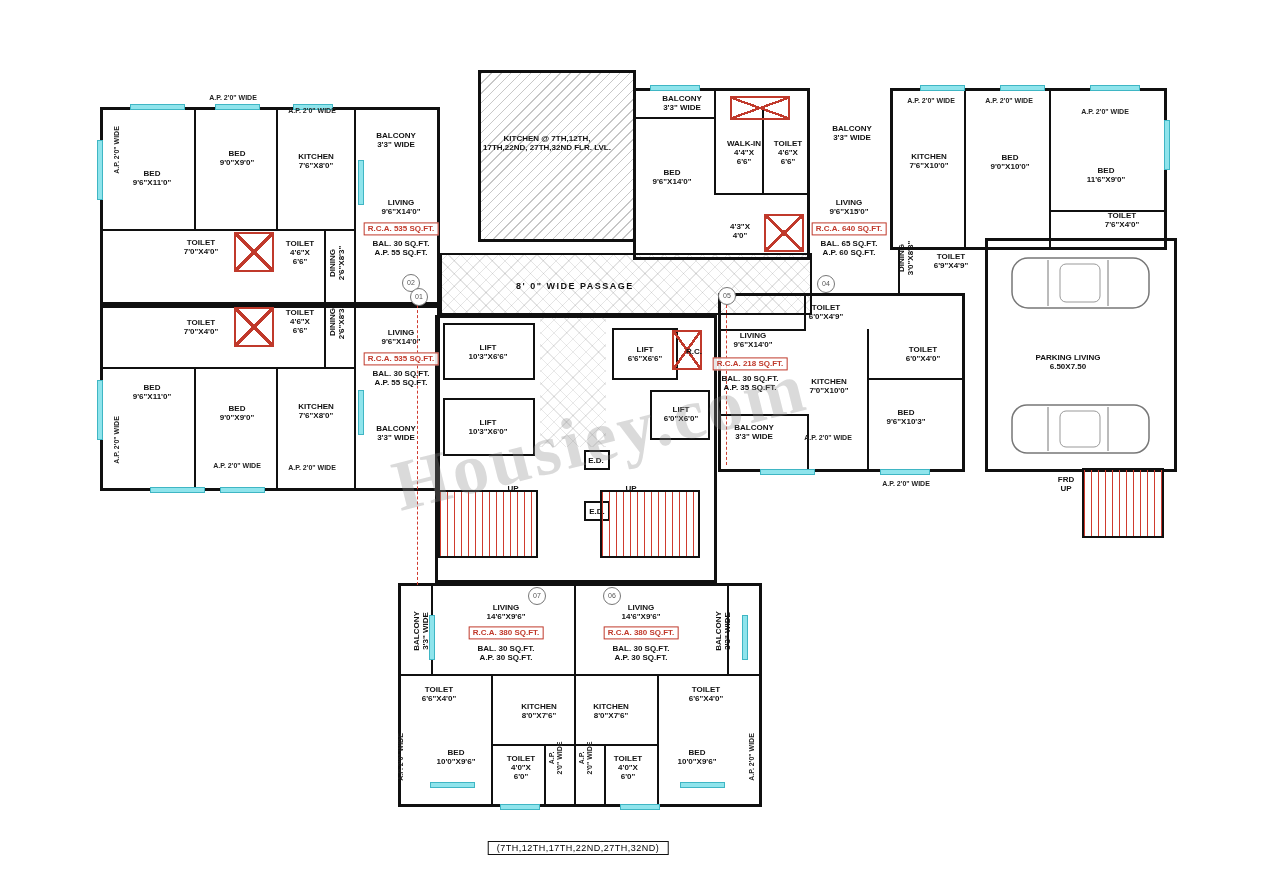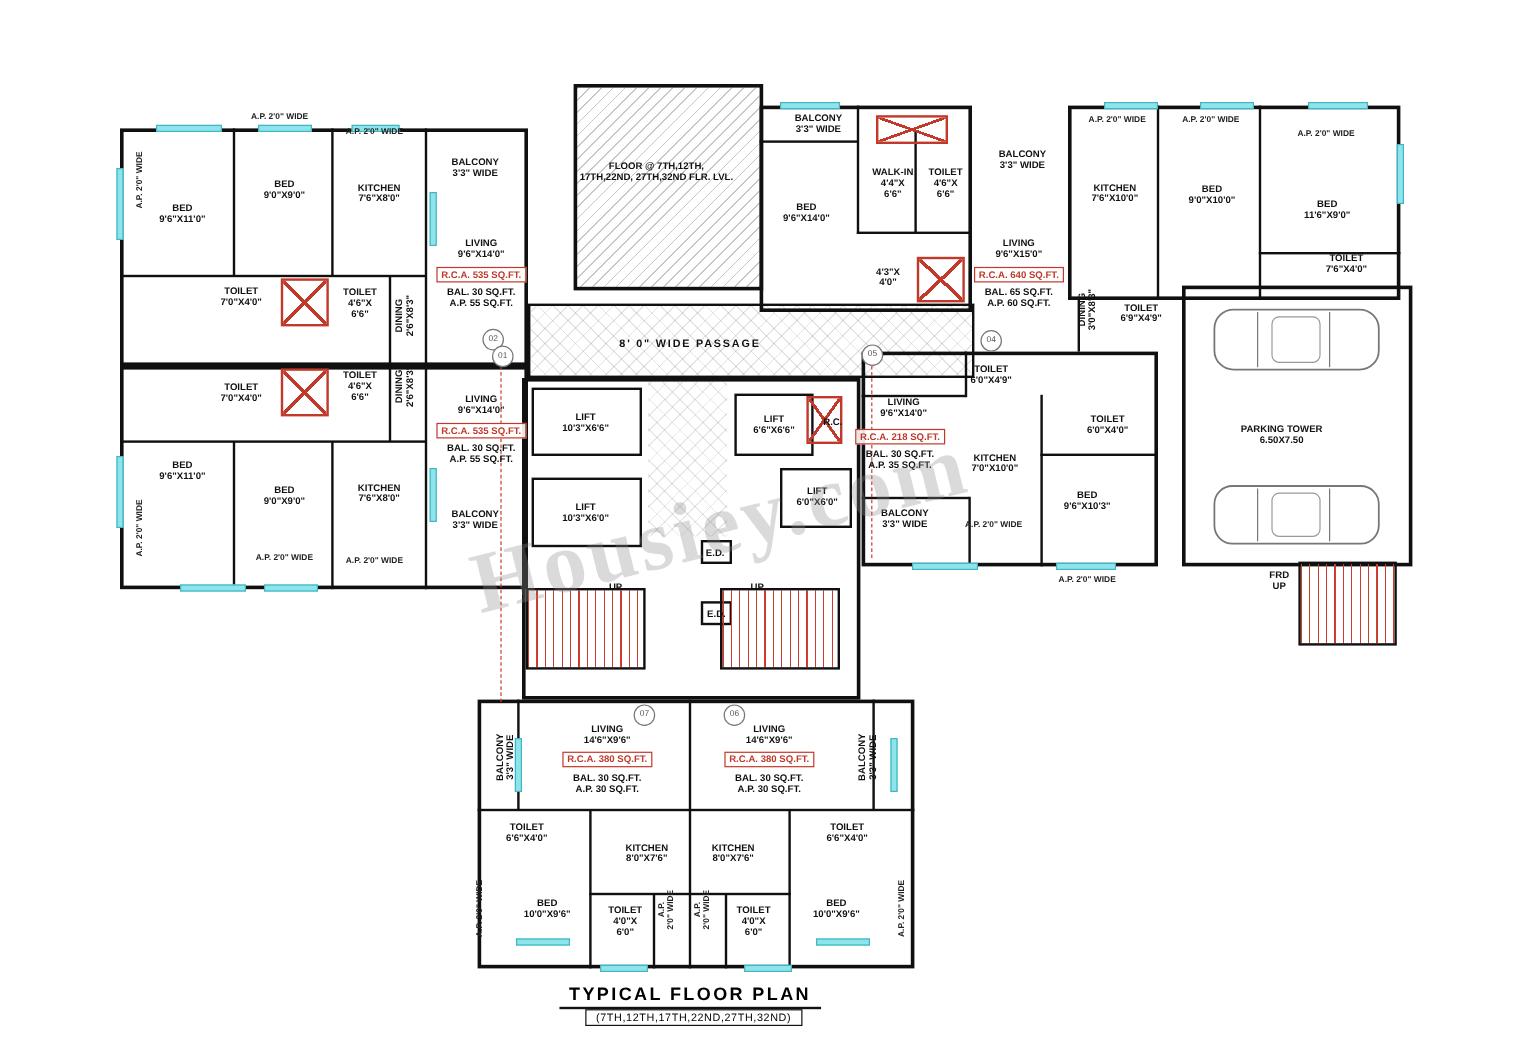--- a/index.html
+++ b/index.html
@@ -186,21 +186,21 @@
 9'6"X11'0"</div>
       <div class="lbl room" style="left: 237px; top: 413px; transform: translate(-50%, -50%);">BED
 9'0"X9'0"</div>
       <div class="lbl room" style="left: 316px; top: 411px; transform: translate(-50%, -50%);">KITCHEN
 7'6"X8'0"</div>
       <div class="lbl room" style="left: 396px; top: 433px; transform: translate(-50%, -50%);">BALCONY
 3'3" WIDE</div>
       <div class="lbl ap" style="left: 117px; top: 440px; transform: translate(-50%, -50%) rotate(-90deg);">A.P. 2'0" WIDE</div>
       <div class="lbl ap" style="left: 237px; top: 466px; transform: translate(-50%, -50%);">A.P. 2'0" WIDE</div>
       <div class="lbl ap" style="left: 312px; top: 468px; transform: translate(-50%, -50%);">A.P. 2'0" WIDE</div>
-      <div class="lbl room" style="left: 547px; top: 143px; transform: translate(-50%, -50%);">FLOOR @ 7TH,12TH,
+      <div class="lbl room" style="left: 547px; top: 143px; transform: translate(-50%, -50%);">KITCHEN @ 7TH,12TH,
 17TH,22ND, 27TH,32ND FLR. LVL.</div>
       <div class="lbl room" style="left: 682px; top: 103px; transform: translate(-50%, -50%);">BALCONY
 3'3" WIDE</div>
       <div class="lbl room" style="left: 672px; top: 177px; transform: translate(-50%, -50%);">BED
 9'6"X14'0"</div>
       <div class="lbl room" style="left: 744px; top: 153px; transform: translate(-50%, -50%);">WALK-IN
 4'4"X
 6'6"</div>
       <div class="lbl room" style="left: 788px; top: 153px; transform: translate(-50%, -50%);">TOILET
 4'6"X
@@ -225,21 +225,21 @@
       <div class="lbl ap" style="left: 1009px; top: 101px; transform: translate(-50%, -50%);">A.P. 2'0" WIDE</div>
       <div class="lbl ap" style="left: 1105px; top: 112px; transform: translate(-50%, -50%);">A.P. 2'0" WIDE</div>
       <div class="lbl room" style="left: 929px; top: 161px; transform: translate(-50%, -50%);">KITCHEN
 7'6"X10'0"</div>
       <div class="lbl room" style="left: 1010px; top: 162px; transform: translate(-50%, -50%);">BED
 9'0"X10'0"</div>
       <div class="lbl room" style="left: 1106px; top: 175px; transform: translate(-50%, -50%);">BED
 11'6"X9'0"</div>
       <div class="lbl room" style="left: 1122px; top: 220px; transform: translate(-50%, -50%);">TOILET
 7'6"X4'0"</div>
-      <div class="lbl room" style="left: 1068px; top: 362px; transform: translate(-50%, -50%);">PARKING TOWER
+      <div class="lbl room" style="left: 1068px; top: 362px; transform: translate(-50%, -50%);">PARKING LIVING
 6.50X7.50</div>
       <div class="lbl room" style="left: 1066px; top: 484px; transform: translate(-50%, -50%);">FRD
 UP</div>
       <div class="lbl room" style="left: 826px; top: 312px; transform: translate(-50%, -50%);">TOILET
 6'0"X4'9"</div>
       <div class="lbl room" style="left: 753px; top: 340px; transform: translate(-50%, -50%);">LIVING
 9'6"X14'0"</div>
       <div class="lbl red" style="left: 750px; top: 364px; transform: translate(-50%, -50%);">R.C.A. 218 SQ.FT.</div>
       <div class="lbl room" style="left: 750px; top: 383px; transform: translate(-50%, -50%);">BAL. 30 SQ.FT.
 A.P. 35 SQ.FT.</div>
@@ -302,16 +302,15 @@
 2'0" WIDE</div>
       <div class="lbl room" style="left: 628px; top: 768px; transform: translate(-50%, -50%);">TOILET
 4'0"X
 6'0"</div>
       <div class="lbl room" style="left: 697px; top: 757px; transform: translate(-50%, -50%);">BED
 10'0"X9'6"</div>
       <div class="lbl ap" style="left: 752px; top: 757px; transform: translate(-50%, -50%) rotate(-90deg);">A.P. 2'0" WIDE</div>
     </div>
 
   <div class="watermark">Housiey.com</div>
-  <div class="title-main">TYPICAL FLOOR PLAN</div>
   <div class="title-sub">(7TH,12TH,17TH,22ND,27TH,32ND)</div>
 
 </div>
 
 </body></html>

